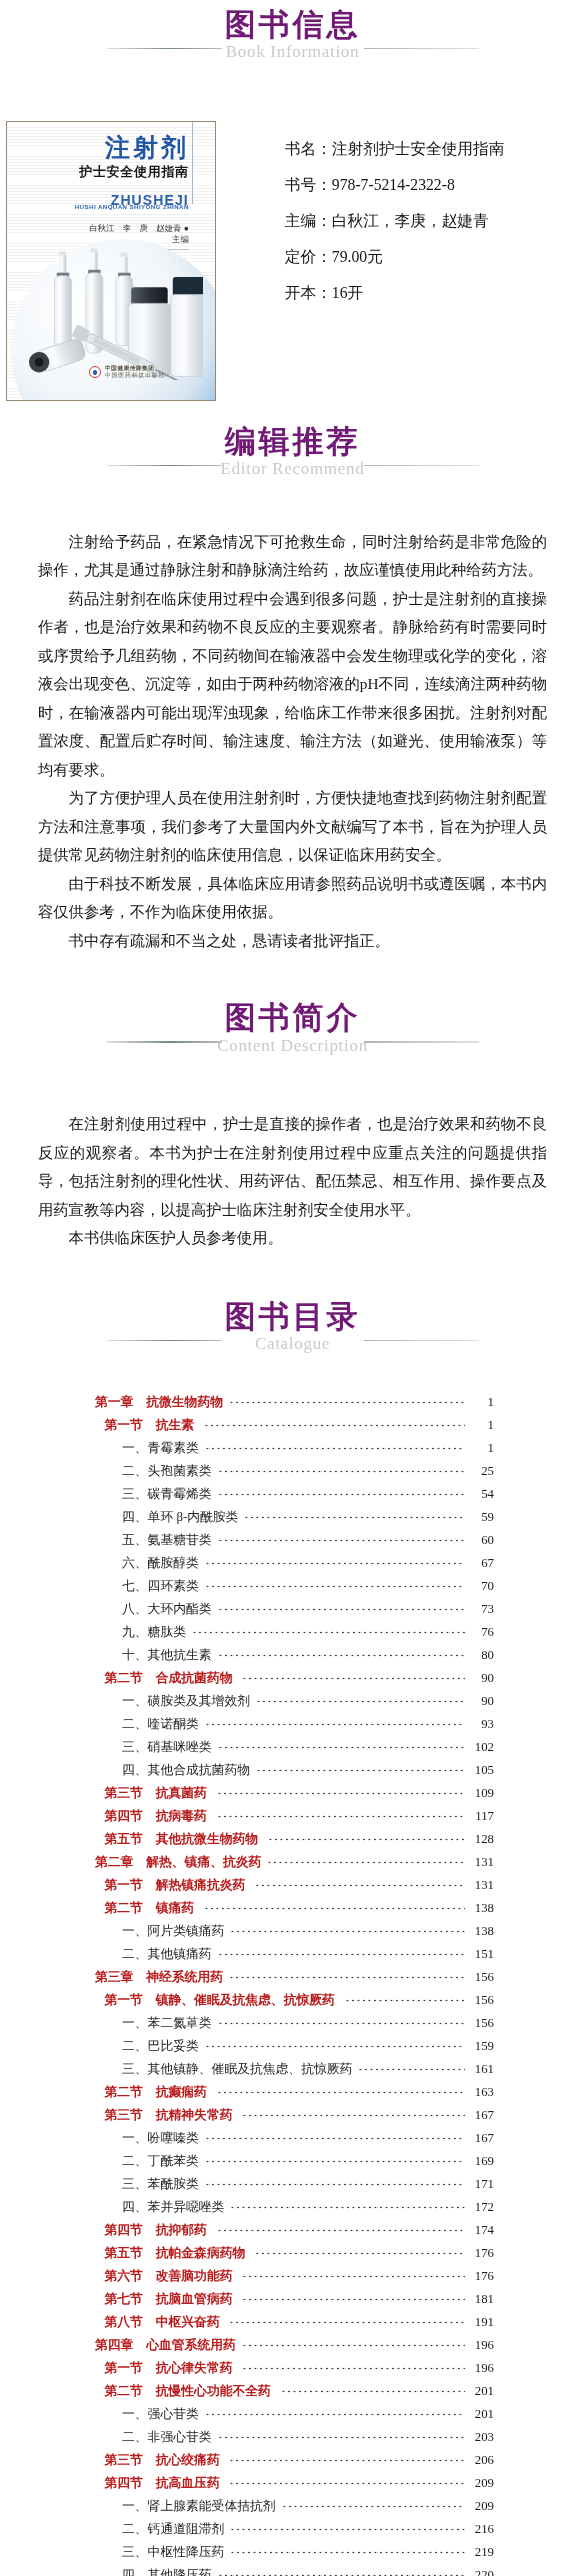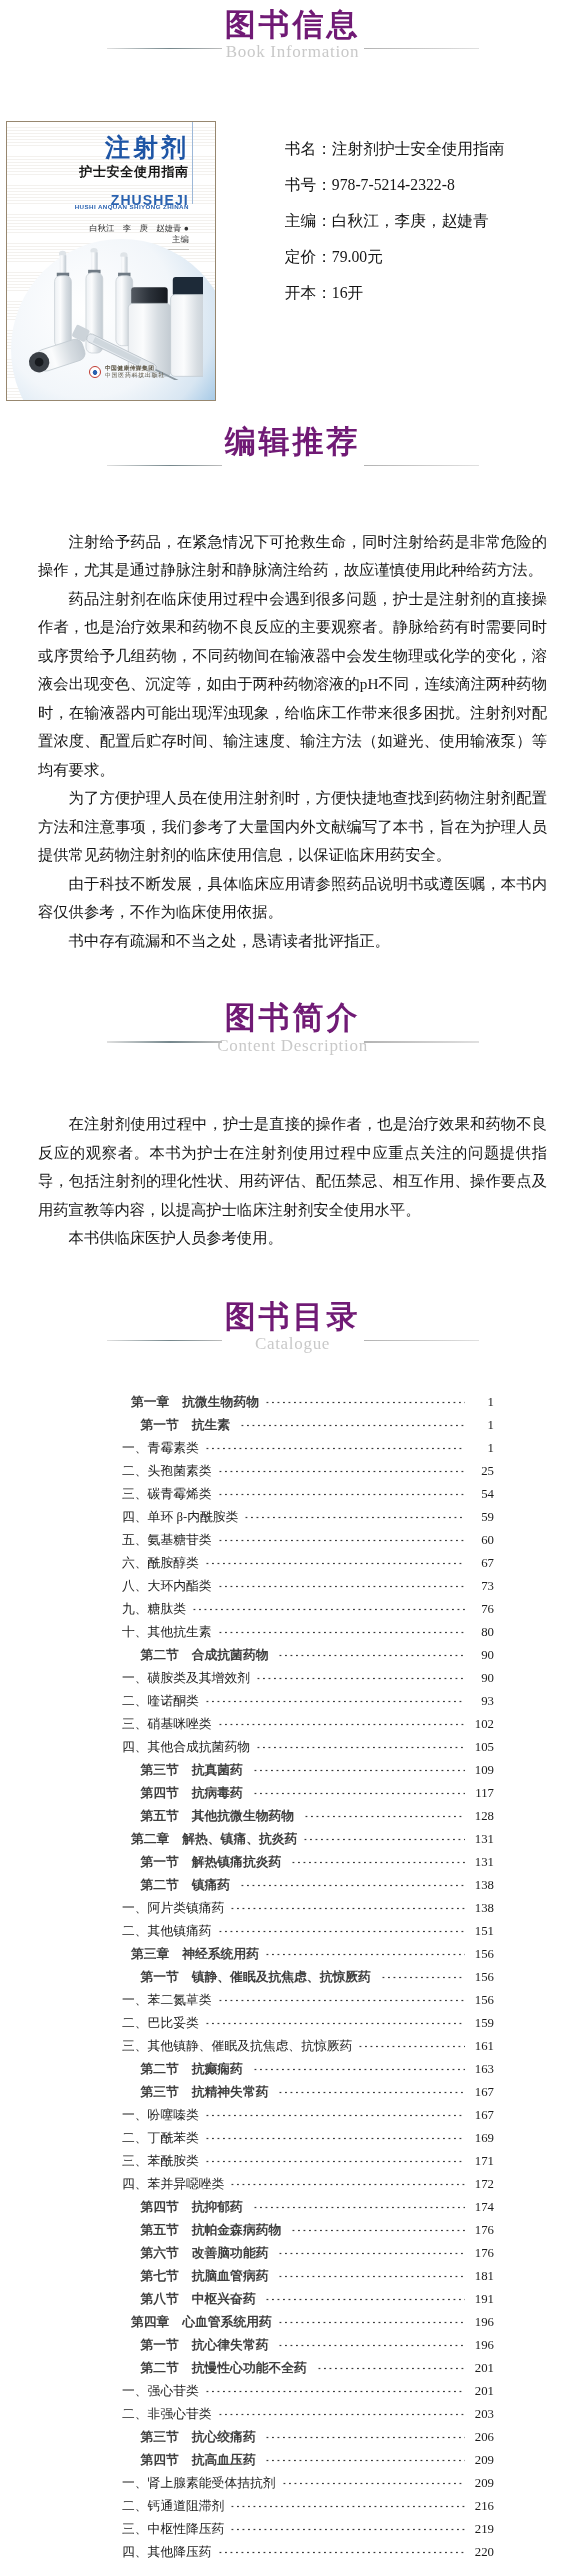--- a/index.html
+++ b/index.html
@@ -97,21 +97,21 @@
   .toc { margin: 32px 91px 13px 95px; }
   .toc-row { display: flex; align-items: center; height: 23px; font-size: 12.8px; color: #1c1c1c; }
   .toc-title { white-space: nowrap; }
   .toc-leader {
     flex: 1; height: 8.8px; margin: 0 3.7px 0 5.1px;
     background-image: radial-gradient(circle, #3a3a3a 0.9px, transparent 1.1px);
     background-size: 5.5px 8.8px; background-repeat: repeat-x; background-position: 0.7px 58%;
   }
   .toc-page { min-width: 25px; text-align: right; font-family: "Liberation Serif", serif; font-size: 12.8px; }
   .lv-chapter .toc-title, .lv-section .toc-title {
-    font-family: "Liberation Sans", sans-serif; font-weight: bold; color: #404040; margin-left: 36px;
+    font-family: "Liberation Sans", sans-serif; font-weight: bold; color: #b91c1c;
   }
   .lv-section { padding-left: 9.5px; }
   .lv-section .toc-leader { margin-left: 8.8px; }
   .lv-item { padding-left: 27px; }
   .lv-item .toc-title { font-family: "Liberation Serif", serif; }
 </style>
 </head>
 <body>
 
 <section>
@@ -221,20 +221,21 @@
           <span class="f-label">开本：</span><span class="f-value">16开</span>
         </div>
       </div>
   </div>
 </section>
 
 <section>
   <header class="sec-head h2">
     <span class="rule rule-l"></span>
     <div class="cn">编辑推荐</div>
+    <div class="en">Editor Recommend</div>
     <span class="rule rule-r"></span>
   </header>
   <div class="paras pr">
 
       <p>注射给予药品，在紧急情况下可抢救生命，同时注射给药是非常危险的操作，尤其是通过静脉注射和静脉滴注给药，故应谨慎使用此种给药方法。</p>
 
       <p>药品注射剂在临床使用过程中会遇到很多问题，护士是注射剂的直接操作者，也是治疗效果和药物不良反应的主要观察者。静脉给药有时需要同时或序贯给予几组药物，不同药物间在输液器中会发生物理或化学的变化，溶液会出现变色、沉淀等，如由于两种药物溶液的pH不同，连续滴注两种药物时，在输液器内可能出现浑浊现象，给临床工作带来很多困扰。注射剂对配置浓度、配置后贮存时间、输注速度、输注方法（如避光、使用输液泵）等均有要求。</p>
 
       <p>为了方便护理人员在使用注射剂时，方便快捷地查找到药物注射剂配置方法和注意事项，我们参考了大量国内外文献编写了本书，旨在为护理人员提供常见药物注射剂的临床使用信息，以保证临床用药安全。</p>
 
@@ -309,20 +310,25 @@
         <span class="toc-leader"></span>
         <span class="toc-page">60</span>
       </div>
 
       <div class="toc-row lv-item">
         <span class="toc-title">六、酰胺醇类</span>
         <span class="toc-leader"></span>
         <span class="toc-page">67</span>
       </div>
 
+      <div class="toc-row lv-item">
+        <span class="toc-title">七、四环素类</span>
+        <span class="toc-leader"></span>
+        <span class="toc-page">70</span>
+      </div>
 
       <div class="toc-row lv-item">
         <span class="toc-title">八、大环内酯类</span>
         <span class="toc-leader"></span>
         <span class="toc-page">73</span>
       </div>
 
       <div class="toc-row lv-item">
         <span class="toc-title">九、糖肽类</span>
         <span class="toc-leader"></span>

